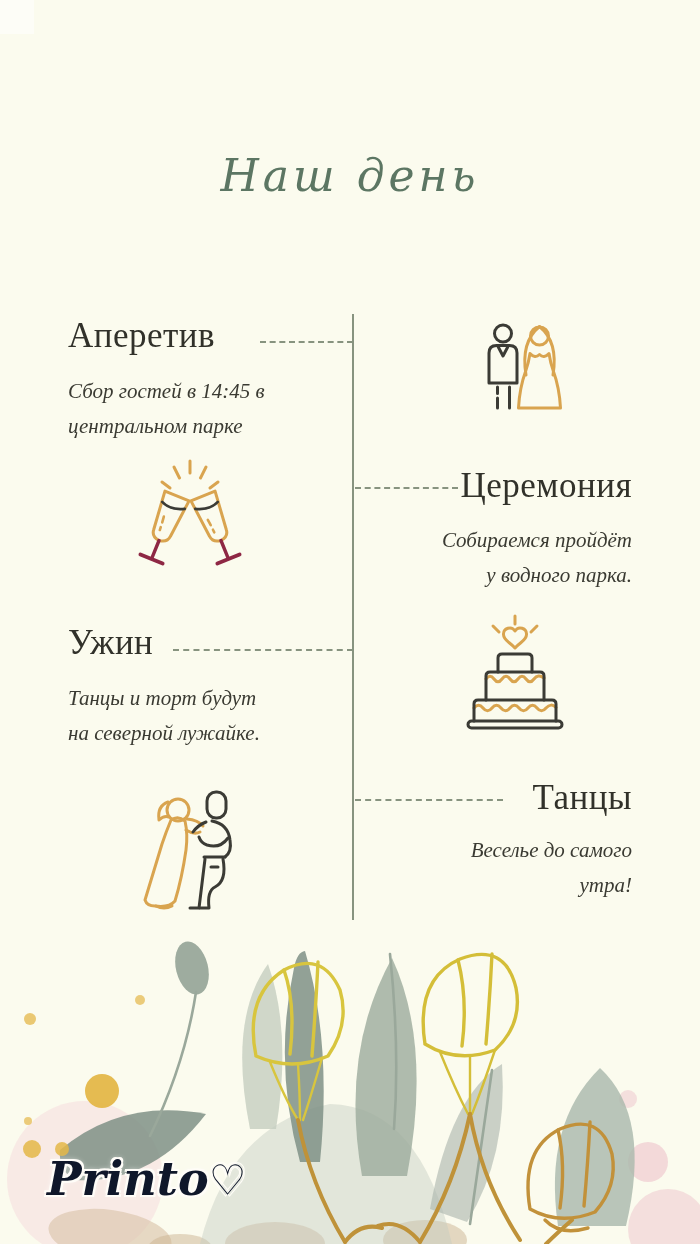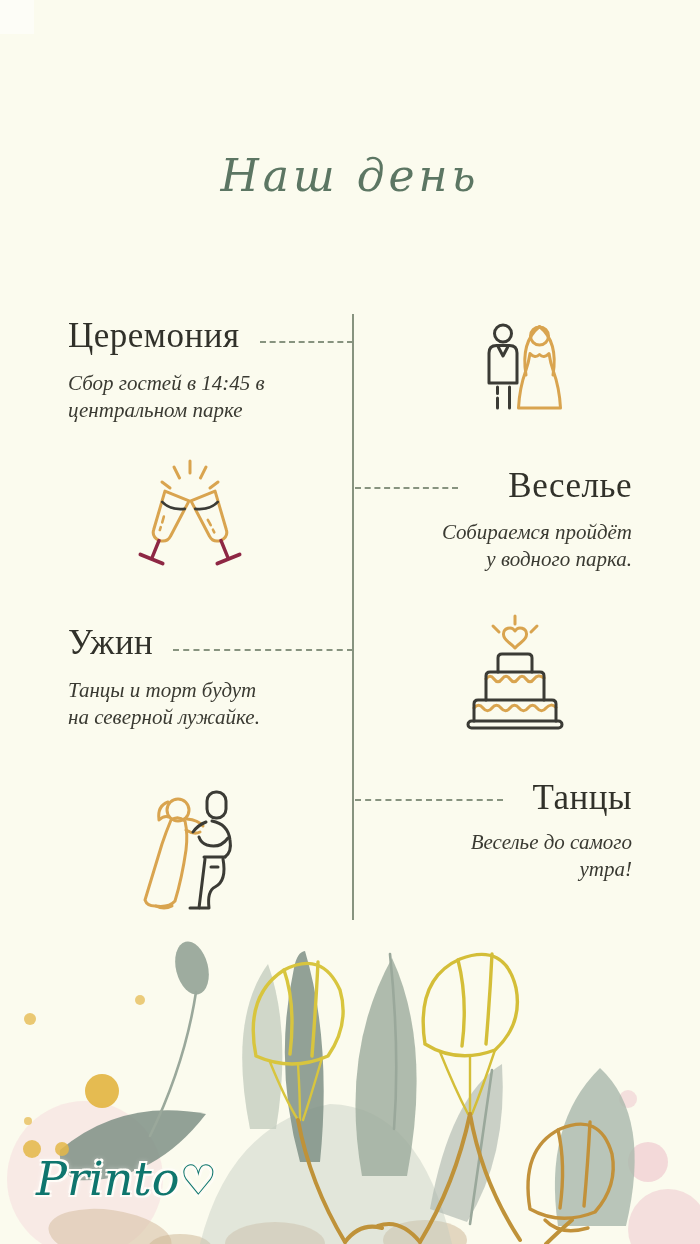--- a/index.html
+++ b/index.html
@@ -11,58 +11,58 @@
   .title{position:absolute;left:0;right:0;top:150px;text-align:center;
        font-family:"DejaVu Serif",serif;font-style:italic;font-weight:400;
        font-size:44px;letter-spacing:4px;color:#5c7663;}
   .vline{position:absolute;left:352px;top:314px;width:2px;height:606px;
        background:#87937f;}
   .dash{position:absolute;border-top:2px dashed #87937f;height:0;}
   h2{margin:0;position:absolute;font-weight:400;font-size:35px;
        color:#31312a;letter-spacing:.5px;}
   .desc{margin:0;position:absolute;font-style:italic;font-size:21px;
        line-height:27px;color:#3a3a32;}
-  .desc span{display:block;}
+  .desc span{display:block;margin-top:8px;}
   .ta-r{text-align:right;}
   .e1-title{left:68px;top:316px;}
   .e1-dash{left:260px;top:341px;width:93px;}
   .e1-desc{left:68px;top:370px;width:260px;}
   .icon-couple{position:absolute;left:476px;top:320px;}
   .icon-champagne{position:absolute;left:126px;top:453px;}
   .e2-title{left:380px;top:466px;width:252px;}
   .e2-dash{left:355px;top:487px;width:103px;}
   .e2-desc{left:382px;top:519px;width:250px;}
   .e3-title{left:68px;top:623px;}
   .e3-dash{left:173px;top:649px;width:180px;}
   .e3-desc{left:68px;top:677px;width:270px;}
   .icon-cake{position:absolute;left:460px;top:614px;}
   .icon-dance{position:absolute;left:136px;top:786px;}
   .e4-title{left:380px;top:778px;width:252px;}
   .e4-dash{left:355px;top:799px;width:148px;}
   .e4-desc{left:412px;top:829px;width:220px;}
   .floral{position:absolute;left:0;top:924px;width:700px;height:320px;}
-  .brand{position:absolute;left:36px;top:1152px;z-index:5;
-       font-family:"DejaVu Serif",serif;font-style:italic;font-weight:400;
-       font-size:46px;color:#0f766e;white-space:nowrap;
+  .brand{position:absolute;left:47px;top:1152px;z-index:5;
+       font-family:"DejaVu Serif",serif;font-style:italic;font-weight:700;
+       font-size:46px;color:#0f172a;white-space:nowrap;
        text-shadow:-2px -2px 0 #fffdf8,2px -2px 0 #fffdf8,-2px 2px 0 #fffdf8,
                    2px 2px 0 #fffdf8,0 0 6px #ffffff;}
   .brand .heart{font-size:42px;font-style:normal;letter-spacing:0;}
 </style>
 </head>
 <body>
 
 <div class="poster">
 
   <div class="corner-artifact"></div>
 
   <div class="title">Наш день</div>
 
   <div class="vline"></div>
 
-  <h2 class="e1-title">Церемония</h2>
+  <h2 class="e1-title">Аперетив</h2>
   <div class="dash e1-dash"></div>
   <p class="desc e1-desc">
     <span>Сбор гостей в 14:45 в</span>
     <span>центральном парке</span>
   </p>
   <svg class="icon-couple" width="92" height="92" viewBox="0 0 92 92" fill="none" stroke-linecap="round" stroke-linejoin="round">
     <g stroke="#3b3b35" stroke-width="3">
       <circle cx="27" cy="13.5" r="8.5"></circle>
       <path d="M13 63 L13 33 Q13 25.5 20.5 25.5 L33.5 25.5 Q41 25.5 41 33 L41 63 Z"></path>
       <path d="M21.5 25.5 L27 36 L32.5 25.5"></path>
@@ -93,21 +93,21 @@
     </g>
     <g transform="translate(77,43) rotate(-22)">
       <path d="M-13 0 L13 0 L9 40 Q8.5 47 0 48 Q-8.5 47 -9 40 Z" stroke="#d9a44f" stroke-width="3"></path>
       <path d="M-12 9 Q1 16 11.5 11" stroke="#3b3b35" stroke-width="2.6"></path>
       <path d="M-4.5 24 L-3.8 30 M-3.4 35 L-3.2 38" stroke="#d9a44f" stroke-width="2.6"></path>
       <path d="M0 48 L0 66" stroke="#8e2744" stroke-width="3.4"></path>
       <path d="M-12 68 L12 68" stroke="#8e2744" stroke-width="3.8"></path>
     </g>
   </svg>
   <div class="dash e2-dash"></div>
-  <h2 class="e2-title ta-r">Веселье</h2>
+  <h2 class="e2-title ta-r">Церемония</h2>
   <p class="desc e2-desc ta-r">
     <span>Собираемся пройдёт</span>
     <span>у водного парка.</span>
   </p>
 
   <h2 class="e3-title">Ужин</h2>
   <div class="dash e3-dash"></div>
   <p class="desc e3-desc">
     <span>Танцы и торт будут</span>
     <span>на северной лужайке.</span>

